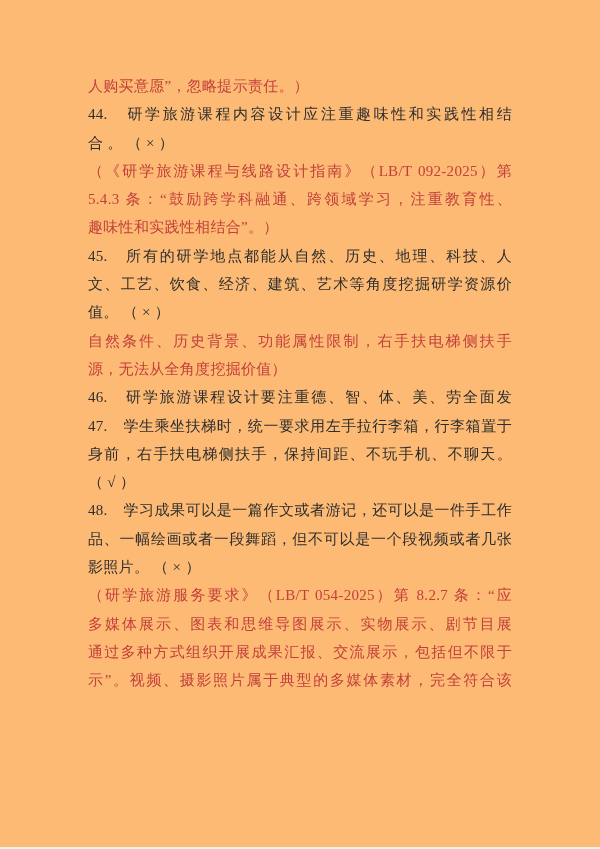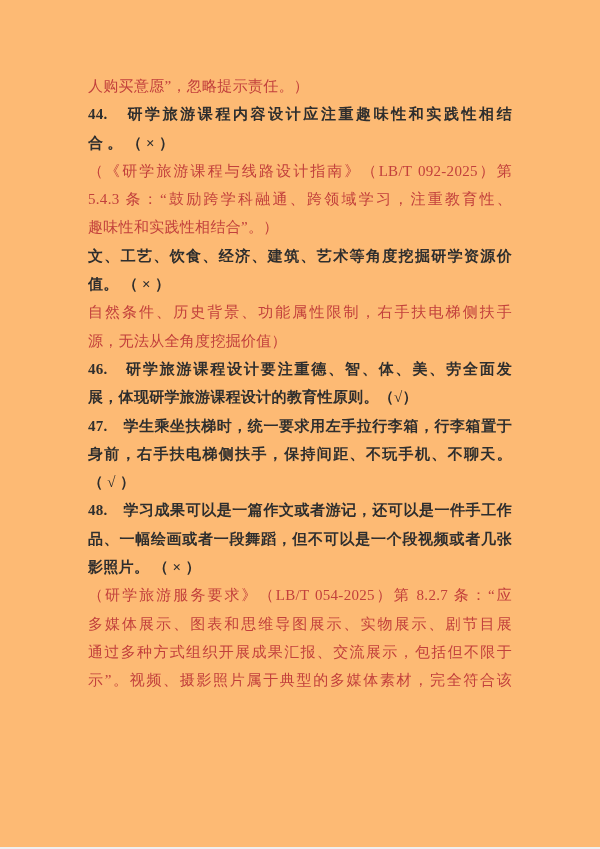--- a/index.html
+++ b/index.html
@@ -24,45 +24,45 @@
     height:28.3px;
     line-height:28.3px;
     white-space:pre-wrap;
     word-break:break-all;
     text-align:justify;
     overflow:hidden;
   }
   .line.fill{
     text-align-last:justify;
   }
-  .line.black{color:#2e2e2e;font-weight:bold;}
+  .line.black{color:#2e2e2e;}
   .line.red{color:#c2403c;}
   .page-bottom-edge{
     position:absolute;
     left:0;bottom:0;width:600px;height:2px;
     background:#f0f0f0;
   }
 </style>
 </head>
 <body>
 
 <div class="page">
   <div class="content" id="content">
       <div class="line red">人购买意愿”，忽略提示责任。）</div>
       <div class="line black fill">44.　研学旅游课程内容设计应注重趣味性和实践性相结</div>
       <div class="line black">合 。 （ × ）</div>
       <div class="line red fill">（《研学旅游课程与线路设计指南》（LB/T 092-2025）第</div>
       <div class="line red fill">5.4.3 条：“鼓励跨学科融通、跨领域学习，注重教育性、</div>
       <div class="line red">趣味性和实践性相结合”。）</div>
+      <div class="line black fill">45.　所有的研学地点都能从自然、历史、地理、科技、人</div>
       <div class="line black fill">文、工艺、饮食、经济、建筑、艺术等角度挖掘研学资源价</div>
       <div class="line black">值。 （ × ）</div>
       <div class="line red fill">自然条件、历史背景、功能属性限制，右手扶电梯侧扶手</div>
       <div class="line red">源，无法从全角度挖掘价值）</div>
       <div class="line black fill">46.　研学旅游课程设计要注重德、智、体、美、劳全面发</div>
-      <div class="line black">展，体现研学旅游课程设计的教育性原则。（√）</div>
       <div class="line black fill">47.　学生乘坐扶梯时，统一要求用左手拉行李箱，行李箱置于</div>
       <div class="line black fill">身前，右手扶电梯侧扶手，保持间距、不玩手机、不聊天。</div>
       <div class="line black">（ √ ）</div>
       <div class="line black fill">48.　学习成果可以是一篇作文或者游记，还可以是一件手工作</div>
       <div class="line black fill">品、一幅绘画或者一段舞蹈，但不可以是一个段视频或者几张摄</div>
       <div class="line black">影照片。 （ × ）</div>
       <div class="line red fill">（研学旅游服务要求》（LB/T 054-2025）第 8.2.7 条：“应</div>
       <div class="line red fill">多媒体展示、图表和思维导图展示、实物展示、剧节目展</div>
       <div class="line red fill">通过多种方式组织开展成果汇报、交流展示，包括但不限于</div>
       <div class="line red fill">示”。视频、摄影照片属于典型的多媒体素材，完全符合该</div>

